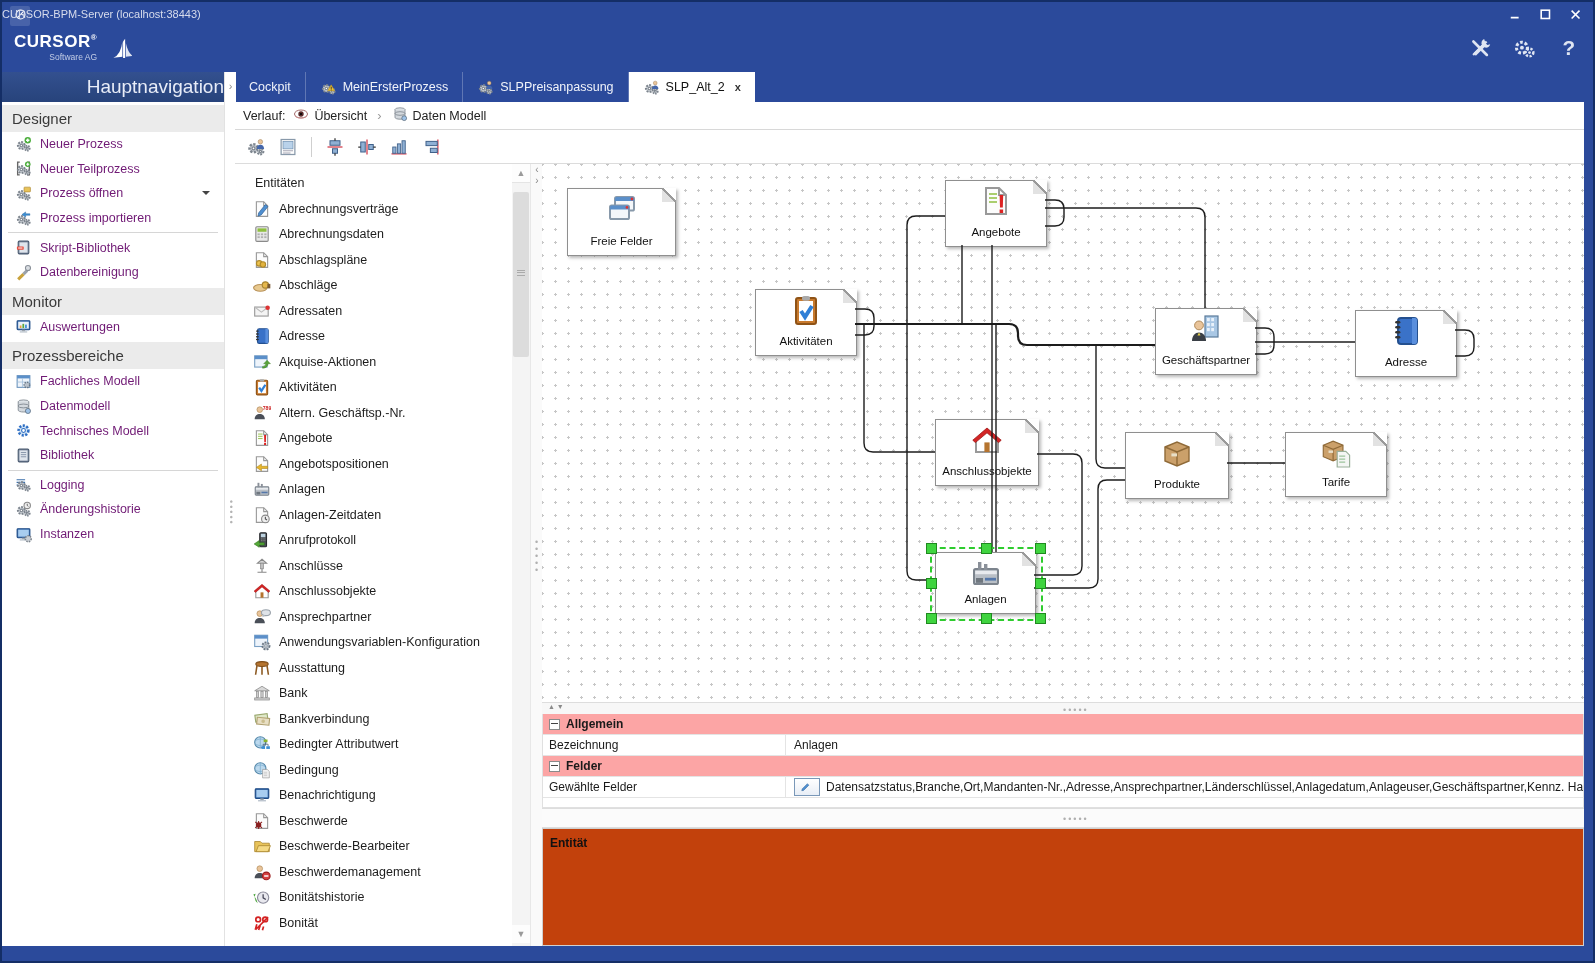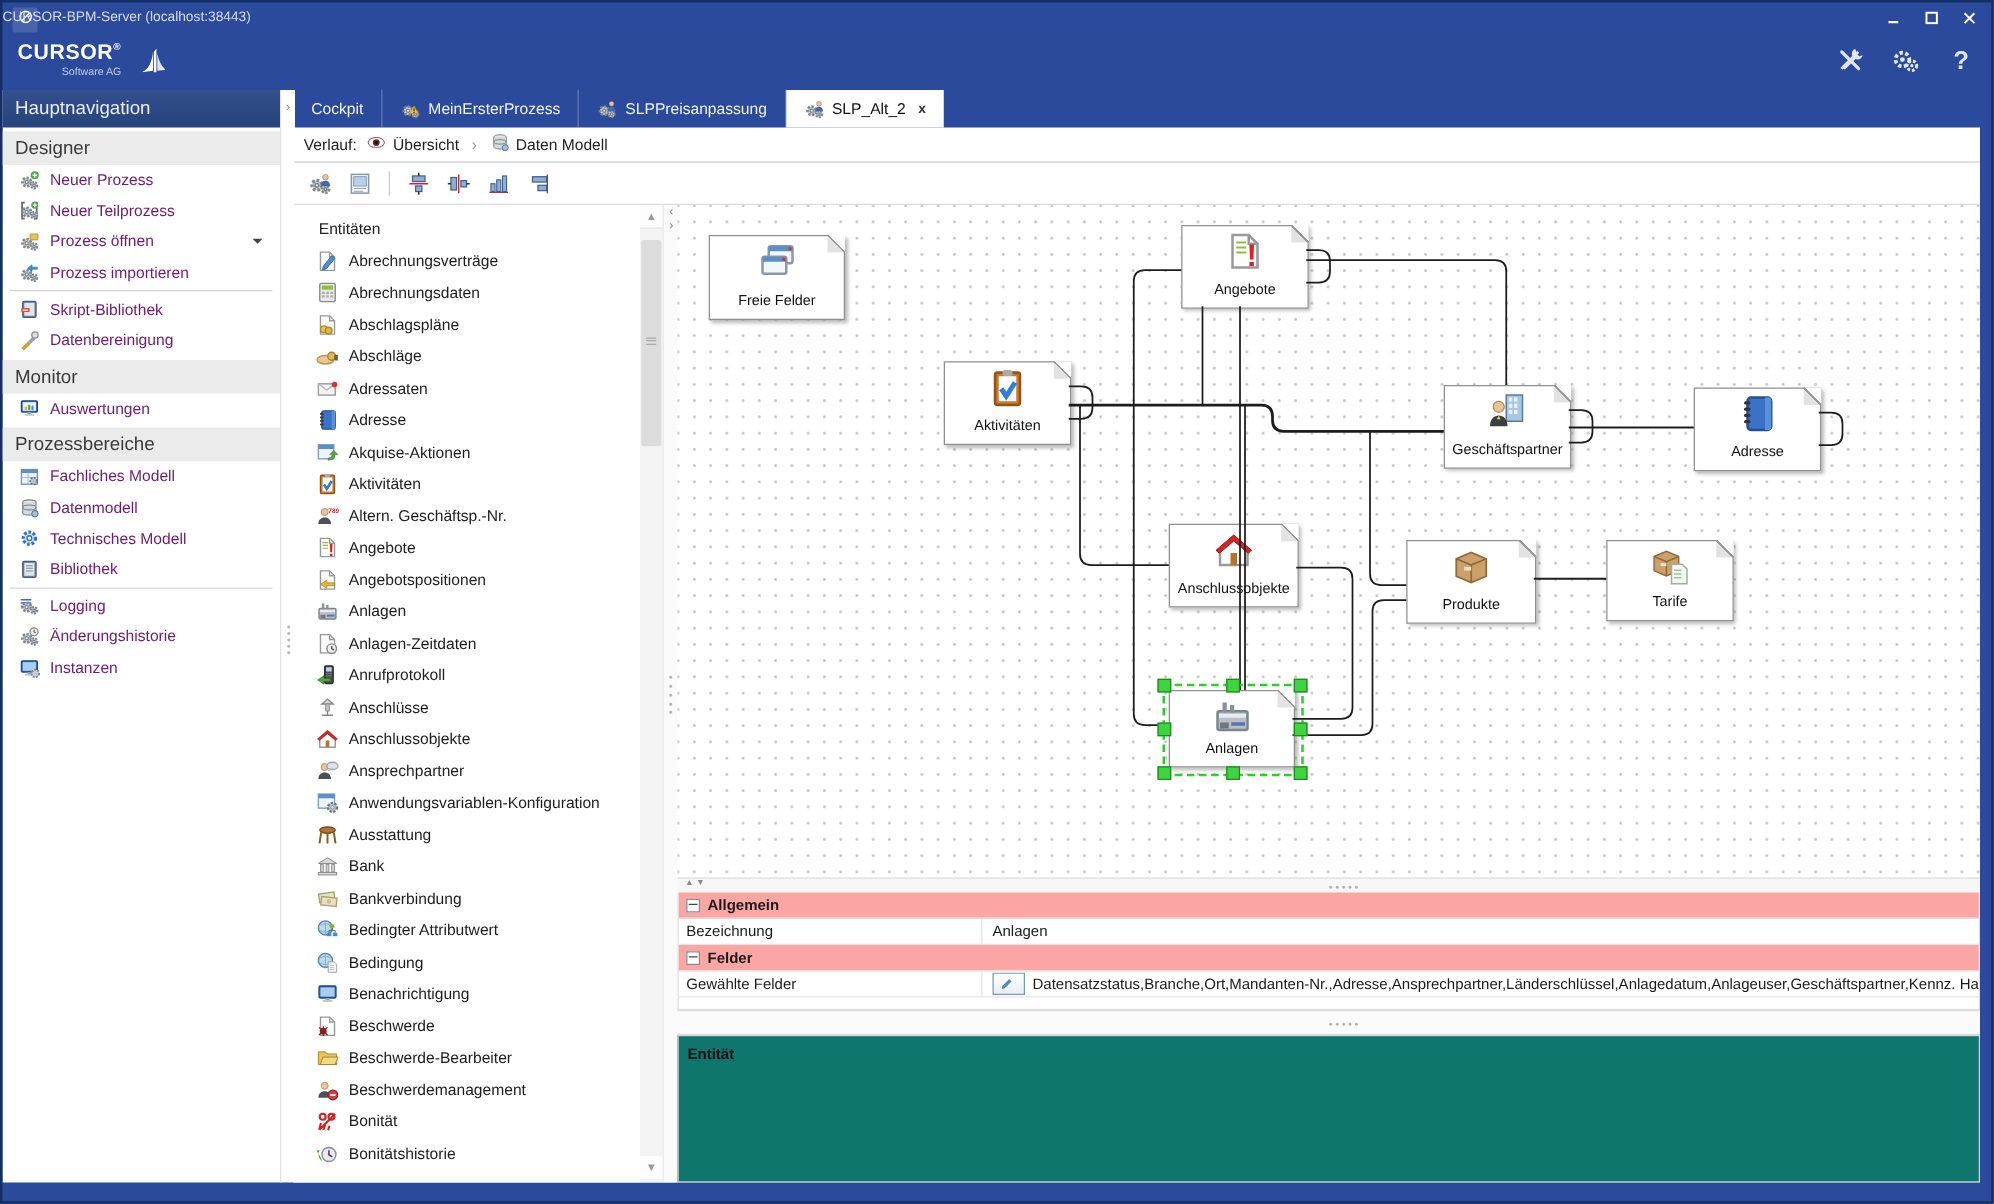--- a/index.html
+++ b/index.html
@@ -17,21 +17,21 @@
   #brand{position:absolute;left:12px;top:2px;color:#fff;text-align:right;}
   #brandname{font-size:17px;font-weight:bold;letter-spacing:.5px;}
   #brandname sup{font-size:8px;}
   #brandsub{font-size:8.5px;color:#c3cde6;margin-top:0px;}
   #sail{position:absolute;left:108px;top:6px;width:22px;height:26px;}
   #headeractions{position:absolute;right:14px;top:6px;display:flex;gap:22px;}
   #headeractions .hbtn{width:22px;height:22px;cursor:pointer;}
   #headeractions svg{width:22px;height:22px;}
   
   #sidebar{position:absolute;left:0px;top:70px;width:222px;bottom:15px;background:#fff;}
-  #navband{height:30px;background:linear-gradient(#33508f,#27437b);color:#e8edf8;font-size:15px;line-height:30px;padding-left:10px;}
+  #navband{height:30px;background:linear-gradient(#33508f,#27437b);color:#e8edf8;font-size:19px;line-height:30px;padding-left:10px;text-align:right;}
   .sec-h{height:27px;background:#ebebeb;color:#3a3a3a;font-size:15px;line-height:27px;padding-left:10px;margin-top:3px;}
   .sb-item{position:relative;height:24.6px;display:flex;align-items:center;padding-left:13px;cursor:pointer;}
   .sb-item .sb-ic{width:17px;height:17px;margin-right:8px;flex:0 0 17px;}
   .sb-item .sb-ic svg{width:17px;height:17px;}
   .sb-item .sb-lb{font-size:12.5px;color:#701a75;}
   .sb-caret{position:absolute;right:14px;top:10px;width:0;height:0;border:4px solid transparent;border-top-color:#444;}
   .sb-sep{height:1px;background:#d6d6d6;margin:2px 6px 2px 6px;}
   
   #sidestrip{position:absolute;left:222px;top:70px;width:11px;bottom:15px;background:#fff;border-left:1px solid #e2e2e2;}
   #sidestrip .arr{color:#8a8a8a;font-size:11px;text-align:center;display:block;margin-top:8px;cursor:pointer;}
@@ -97,21 +97,21 @@
   .prow.group{background:#fca5a5;font-weight:bold;}
   .prow .pbox{width:9px;height:9px;border:1px solid #8a8a8a;background:#fff;margin:0 6px 0 6px;position:relative;flex:0 0 9px;}
   .prow .pbox::after{content:"";position:absolute;left:1px;right:1px;top:3px;border-top:1px solid #444;}
   .prow .plabel{padding-left:6px;width:242px;flex:0 0 242px;box-sizing:border-box;white-space:nowrap;overflow:hidden;}
   .prow.group .plabel{width:auto;flex:0 1 auto;padding-left:0;}
   .prow .pdivider{width:1px;align-self:stretch;background:#e4e4e4;}
   .prow .pvalue{padding-left:8px;white-space:nowrap;overflow:hidden;flex:1 1 auto;display:flex;align-items:center;gap:6px;}
   .editbtn{width:24px;height:16px;border:1px solid #7a98b8;background:linear-gradient(#fff,#e8eef6);display:inline-flex;align-items:center;justify-content:center;cursor:pointer;flex:0 0 24px;}
   .editbtn svg{width:12px;height:12px;}
   
-  #bottompanel{position:absolute;left:307px;right:0;top:664px;bottom:0;background:#0f766e;border:1px solid #d0d0d0;box-sizing:border-box;}
+  #bottompanel{position:absolute;left:307px;right:0;top:664px;bottom:0;background:#c2410c;border:1px solid #d0d0d0;box-sizing:border-box;}
   #bottompanel .bp-title{font-size:12px;font-weight:bold;color:#111;padding:7px 0 0 7px;}
 </style>
 </head>
 <body>
 
 <div id="window">
   <div id="titlebar">
     <div id="appicon">
         <span><svg viewBox="0 0 16 16" xmlns="http://www.w3.org/2000/svg">
             <circle cx="8" cy="8" r="5.5" fill="none" stroke="#fff" stroke-width="1.4"></circle>
@@ -695,35 +695,35 @@
               <span class="e-ic"><svg viewBox="0 0 16 16" xmlns="http://www.w3.org/2000/svg">
                   <circle cx="6" cy="5" r="2.5" fill="#e9c49a" stroke="#b08a5a" stroke-width=".6"></circle>
                   <path d="M1.5 13.5c0-3 2-4.6 4.5-4.6s4.5 1.6 4.5 4.6z" fill="#4a4f58"></path>
                   <circle cx="11.8" cy="11.5" r="3.4" fill="#d64040" stroke="#9c2020"></circle>
                   <rect x="9.9" y="10.9" width="3.8" height="1.3" fill="#fff"></rect>
                 </svg></span>
               <span class="e-lb">Beschwerdemanagement</span>
             </div>
             <div class="ent-item">
               <span class="e-ic"><svg viewBox="0 0 16 16" xmlns="http://www.w3.org/2000/svg">
+                  <circle cx="9" cy="8.5" r="5" fill="#e8e8ee" stroke="#8a8a9a"></circle>
+                  <path d="M9 5.5v3.2l2.4 1.5" stroke="#445" fill="none" stroke-width="1.1"></path>
+                  <path d="M4.2 13.6A7.2 7.2 0 012.3 5.2l-2 .6 2.8 4.6z" fill="#4aa33a"></path>
+                </svg></span>
+              <span class="e-lb">Bonitätshistorie</span>
+            </div>
+            <div class="ent-item">
+              <span class="e-ic"><svg viewBox="0 0 16 16" xmlns="http://www.w3.org/2000/svg">
                   <g stroke="#d42222" stroke-width="1.5" fill="none">
                     <circle cx="4.6" cy="4.8" r="2.1"></circle>
                     <circle cx="10.8" cy="4.8" r="2.1"></circle>
                     <path d="M2.2 14L13.4 2.8M3.4 9.2L2 14M6.4 10.2L5 14.2M9.4 11.2L8.4 14.4"></path>
                   </g>
                 </svg></span>
               <span class="e-lb">Bonität</span>
-            </div>
-            <div class="ent-item">
-              <span class="e-ic"><svg viewBox="0 0 16 16" xmlns="http://www.w3.org/2000/svg">
-                  <circle cx="9" cy="8.5" r="5" fill="#e8e8ee" stroke="#8a8a9a"></circle>
-                  <path d="M9 5.5v3.2l2.4 1.5" stroke="#445" fill="none" stroke-width="1.1"></path>
-                  <path d="M4.2 13.6A7.2 7.2 0 012.3 5.2l-2 .6 2.8 4.6z" fill="#4aa33a"></path>
-                </svg></span>
-              <span class="e-lb">Bonitätshistorie</span>
             </div>
           </div>
       </div>
 
       <div id="listscroll">
         <div class="s-up">▲</div>
         <div class="s-thumb">
             <div class="s-grip"></div>
           </div>
         <div class="s-dn">▼</div>

